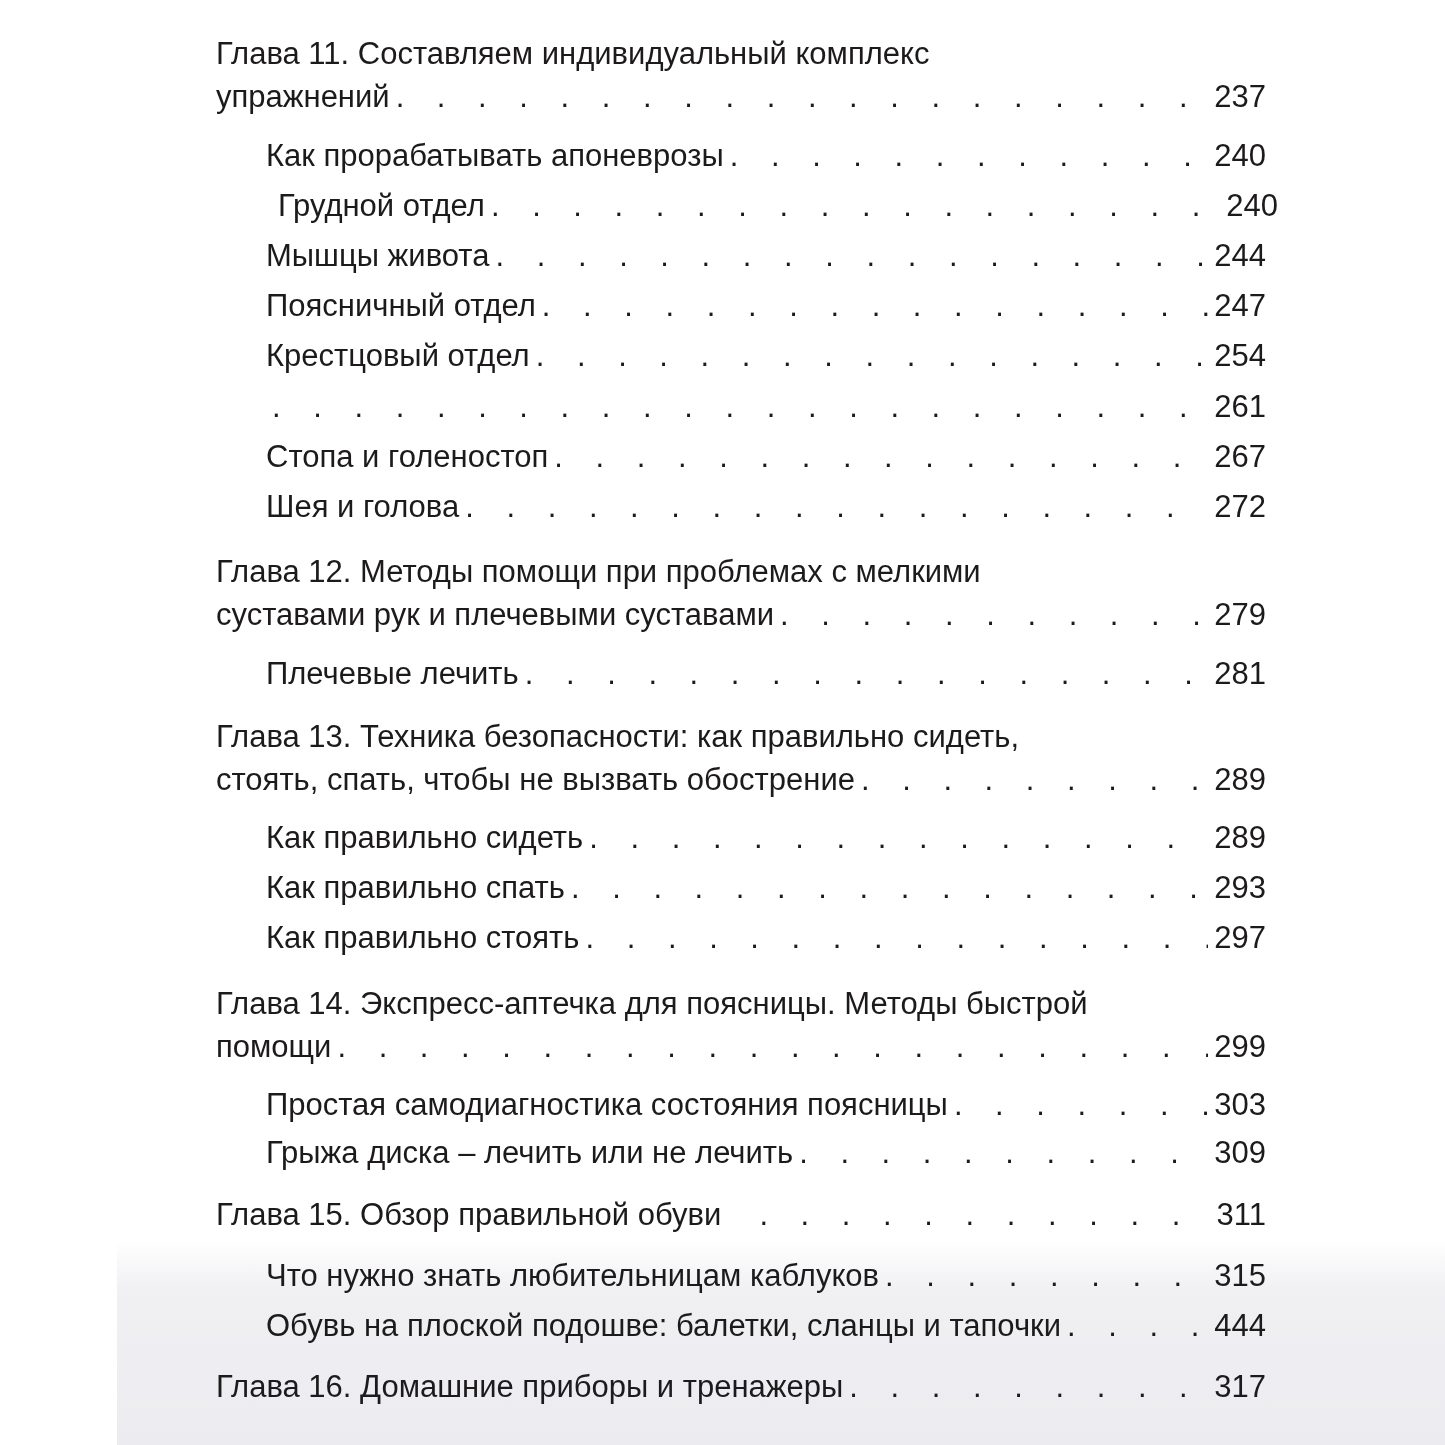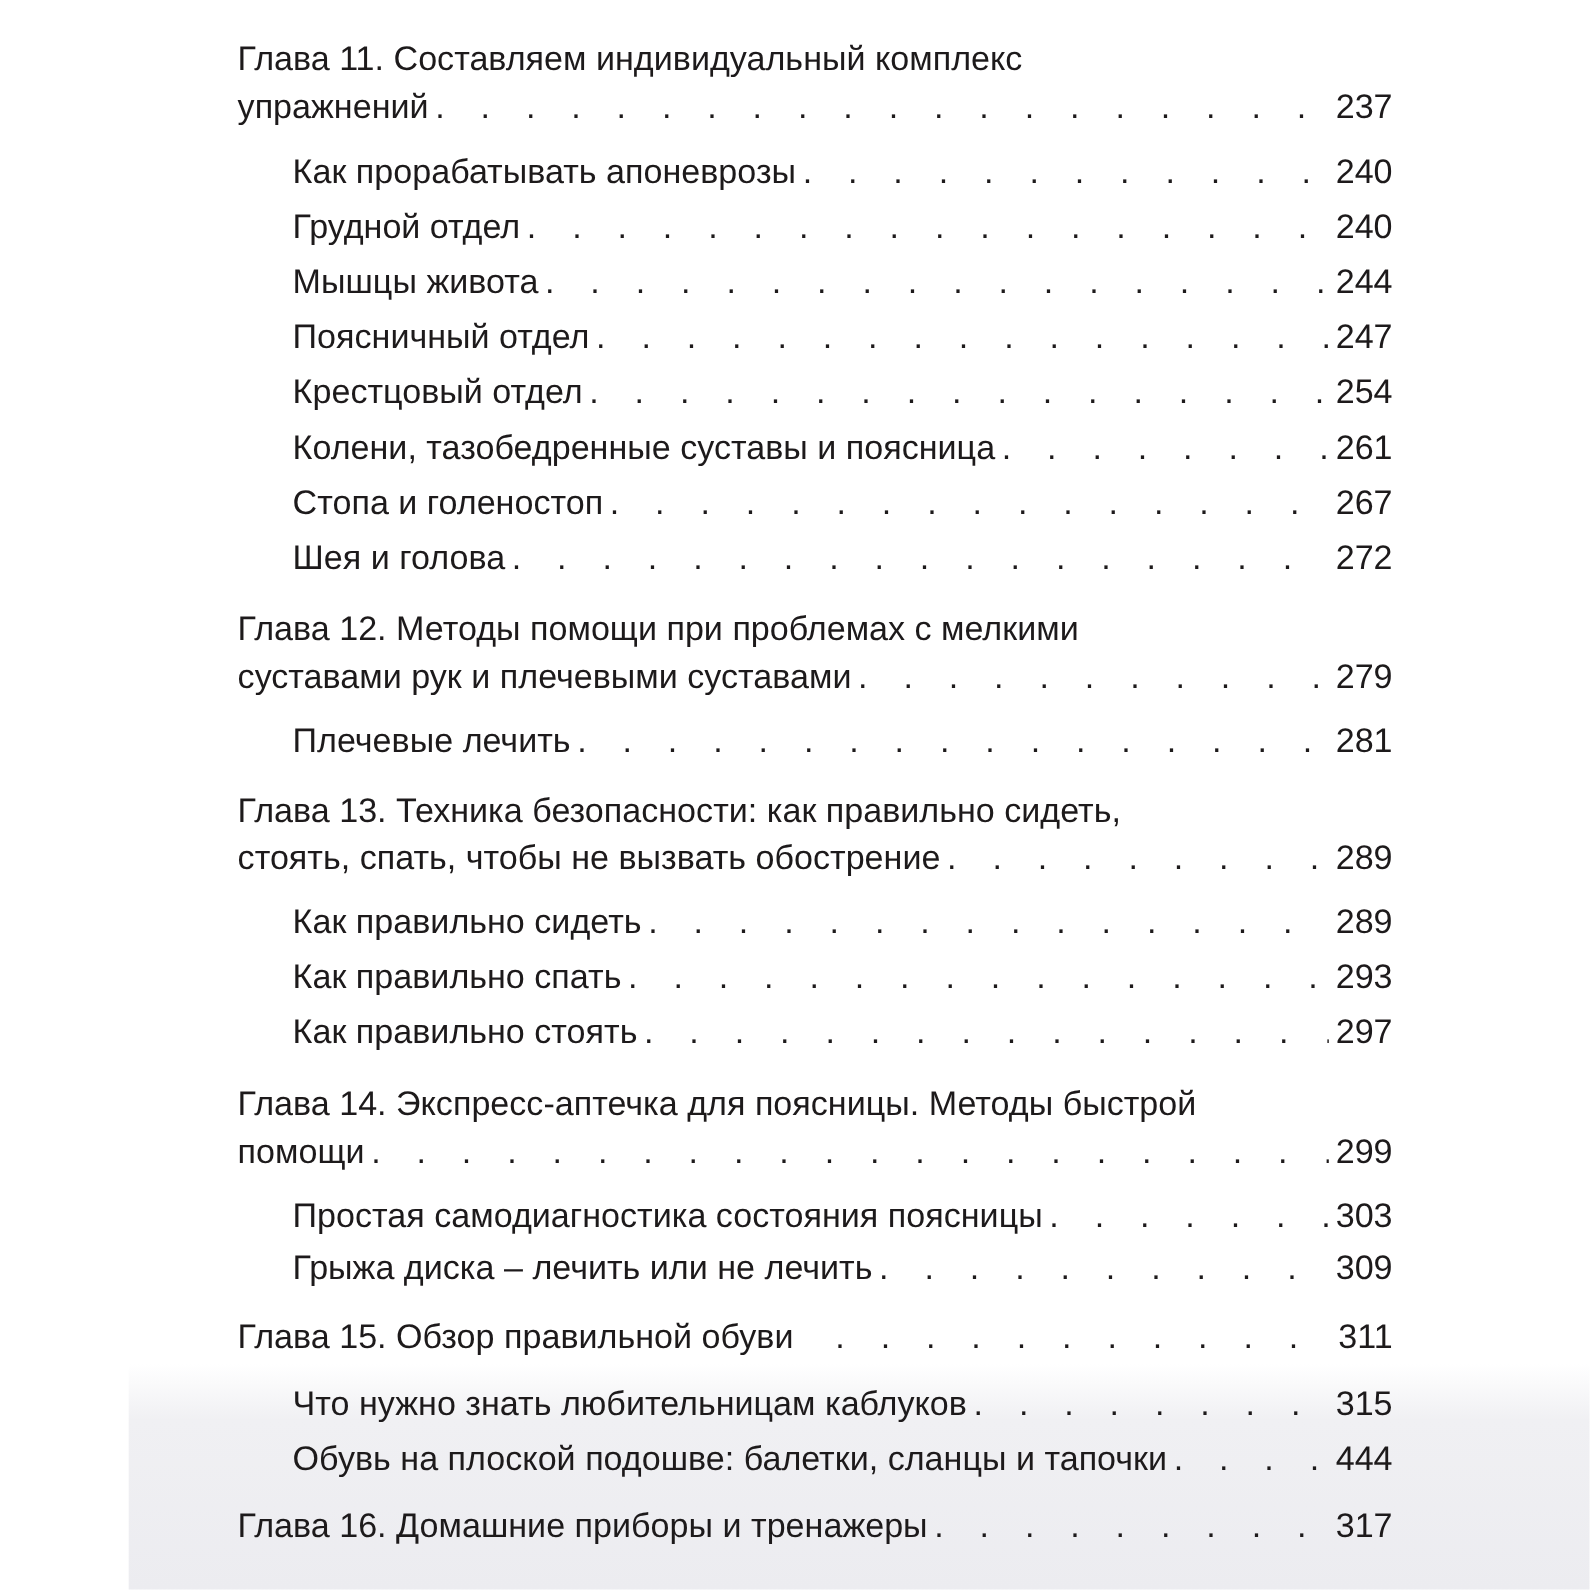--- a/index.html
+++ b/index.html
@@ -33,21 +33,21 @@
       </div>
     </div>
     <div>
       <div class="line entry" style="left: 266px; top: 140px; width: 1000px;">
         <span>Как прорабатывать апоневрозы</span>
         <span class="dots">. . . . . . . . . . . . . . . . . . . . . . . . . . . . . . . . . . . . . . . . . . . . . . . . . . . . . . . . . . . . . . . .</span>
         <span class="page">240</span>
       </div>
     </div>
     <div>
-      <div class="line entry" style="left: 266px; top: 190px; width: 1000px;">
+      <div class="line entry" style="left: 278px; top: 190px; width: 1000px;">
         <span>Грудной отдел</span>
         <span class="dots">. . . . . . . . . . . . . . . . . . . . . . . . . . . . . . . . . . . . . . . . . . . . . . . . . . . . . . . . . . . . . . . .</span>
         <span class="page">240</span>
       </div>
     </div>
     <div>
       <div class="line entry" style="left: 266px; top: 240px; width: 1000px;">
         <span>Мышцы живота</span>
         <span class="dots">. . . . . . . . . . . . . . . . . . . . . . . . . . . . . . . . . . . . . . . . . . . . . . . . . . . . . . . . . . . . . . . .</span>
         <span class="page">244</span>
@@ -62,21 +62,20 @@
     </div>
     <div>
       <div class="line entry" style="left: 266px; top: 340px; width: 1000px;">
         <span>Крестцовый отдел</span>
         <span class="dots">. . . . . . . . . . . . . . . . . . . . . . . . . . . . . . . . . . . . . . . . . . . . . . . . . . . . . . . . . . . . . . . .</span>
         <span class="page">254</span>
       </div>
     </div>
     <div>
       <div class="line entry" style="left: 266px; top: 391px; width: 1000px;">
-        <span>Колени, тазобедренные суставы и поясница</span>
         <span class="dots">. . . . . . . . . . . . . . . . . . . . . . . . . . . . . . . . . . . . . . . . . . . . . . . . . . . . . . . . . . . . . . . .</span>
         <span class="page">261</span>
       </div>
     </div>
     <div>
       <div class="line entry" style="left: 266px; top: 441px; width: 1000px;">
         <span>Стопа и голеностоп</span>
         <span class="dots">. . . . . . . . . . . . . . . . . . . . . . . . . . . . . . . . . . . . . . . . . . . . . . . . . . . . . . . . . . . . . . . .</span>
         <span class="page">267</span>
       </div>

